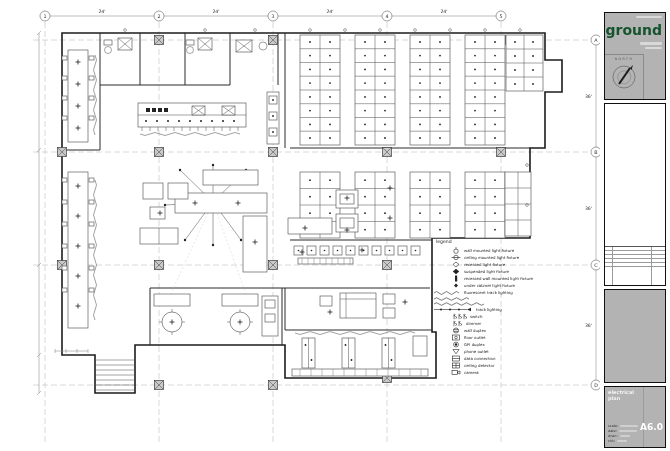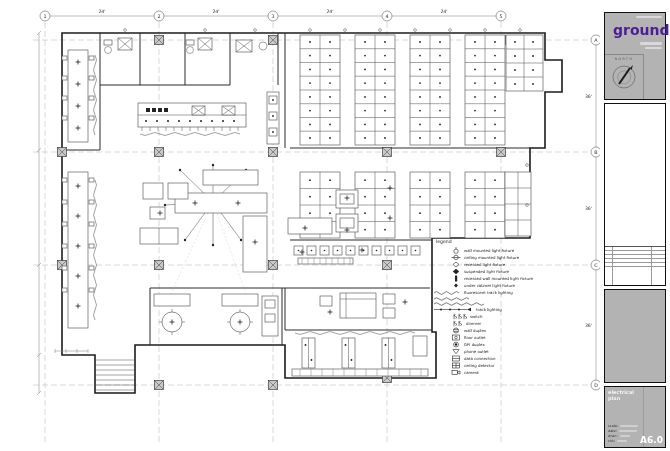--- a/index.html
+++ b/index.html
@@ -35,38 +35,38 @@
   .squigrow{height:5px;display:flex;align-items:center;}
   .lsym{stroke:#222;stroke-width:.6;fill:none;}
   .lfill{fill:#222;stroke:none;}
 
   
   .tb{position:absolute;left:604px;width:62px;border:1.5px solid #101010;box-sizing:border-box;}
   .tb1{top:12px;height:88px;background:#b3b3b3;}
   .tb2{top:103px;height:183px;background:#ffffff;}
   .tb3{top:289px;height:94px;background:#b3b3b3;}
   .tb4{top:386px;height:62px;background:#b3b3b3;}
-  .floor-label{ text-align:right;color:#4c1d95;font-weight:bold;font-size:14px;
-                padding:5px 3px 0 0;line-height:1;margin-left:8px;}
+  .floor-label{ text-align:right;color:#14532d;font-weight:bold;font-size:14px;
+                padding:5px 3px 0 0;line-height:1;}
   .smudge{background:#d9d9d9;height:2.4px;border-radius:1px;}
   .sm-right{margin:2px 3px 0 auto;}
   .compassbox{position:absolute;left:0;bottom:0;width:38px;height:44px;
               border-top:.5px solid #8a8a8a;border-right:.5px solid #8a8a8a;
               display:flex;flex-direction:column;align-items:center;}
   .north-label{font-size:3.2px;letter-spacing:1.5px;color:#555;margin-top:2px;}
   .revtable{position:absolute;left:0;right:0;bottom:0;height:38px;border-top:.6px solid #555;
             background:repeating-linear-gradient(to bottom,#fff 0 3.4px,#9a9a9a 3.4px 3.9px);}
   .revtable .vline{position:absolute;top:0;bottom:0;width:.6px;background:#9a9a9a;}
   .sheet-title{color:#f2f2f2;font-size:5px;font-weight:bold;width:34px;line-height:1.15;
                padding:3px 0 0 3px;}
   .tb4 .vdiv{position:absolute;left:38px;top:0;bottom:0;width:.6px;background:#9b9b9b;}
   .infolines{position:absolute;left:3px;bottom:3px;font-size:3.4px;color:#2f2f2f;line-height:1.5;}
   .infolines .row{display:flex;gap:2px;align-items:center;}
   .infolines .val{background:#cfcfcf;height:2px;width:18px;border-radius:1px;}
-  .sheet-number{position:absolute;right:2px;bottom:2px;color:#fff;font-size:9px;font-weight:bold;}
+  .sheet-number{position:absolute;right:2px;bottom:15px;color:#fff;font-size:9px;font-weight:bold;}
 </style>
 </head>
 <body>
 
 <div class="sheet">
 
 
 <svg width="600" height="451" viewBox="0 0 600 451">
 
   <defs>

